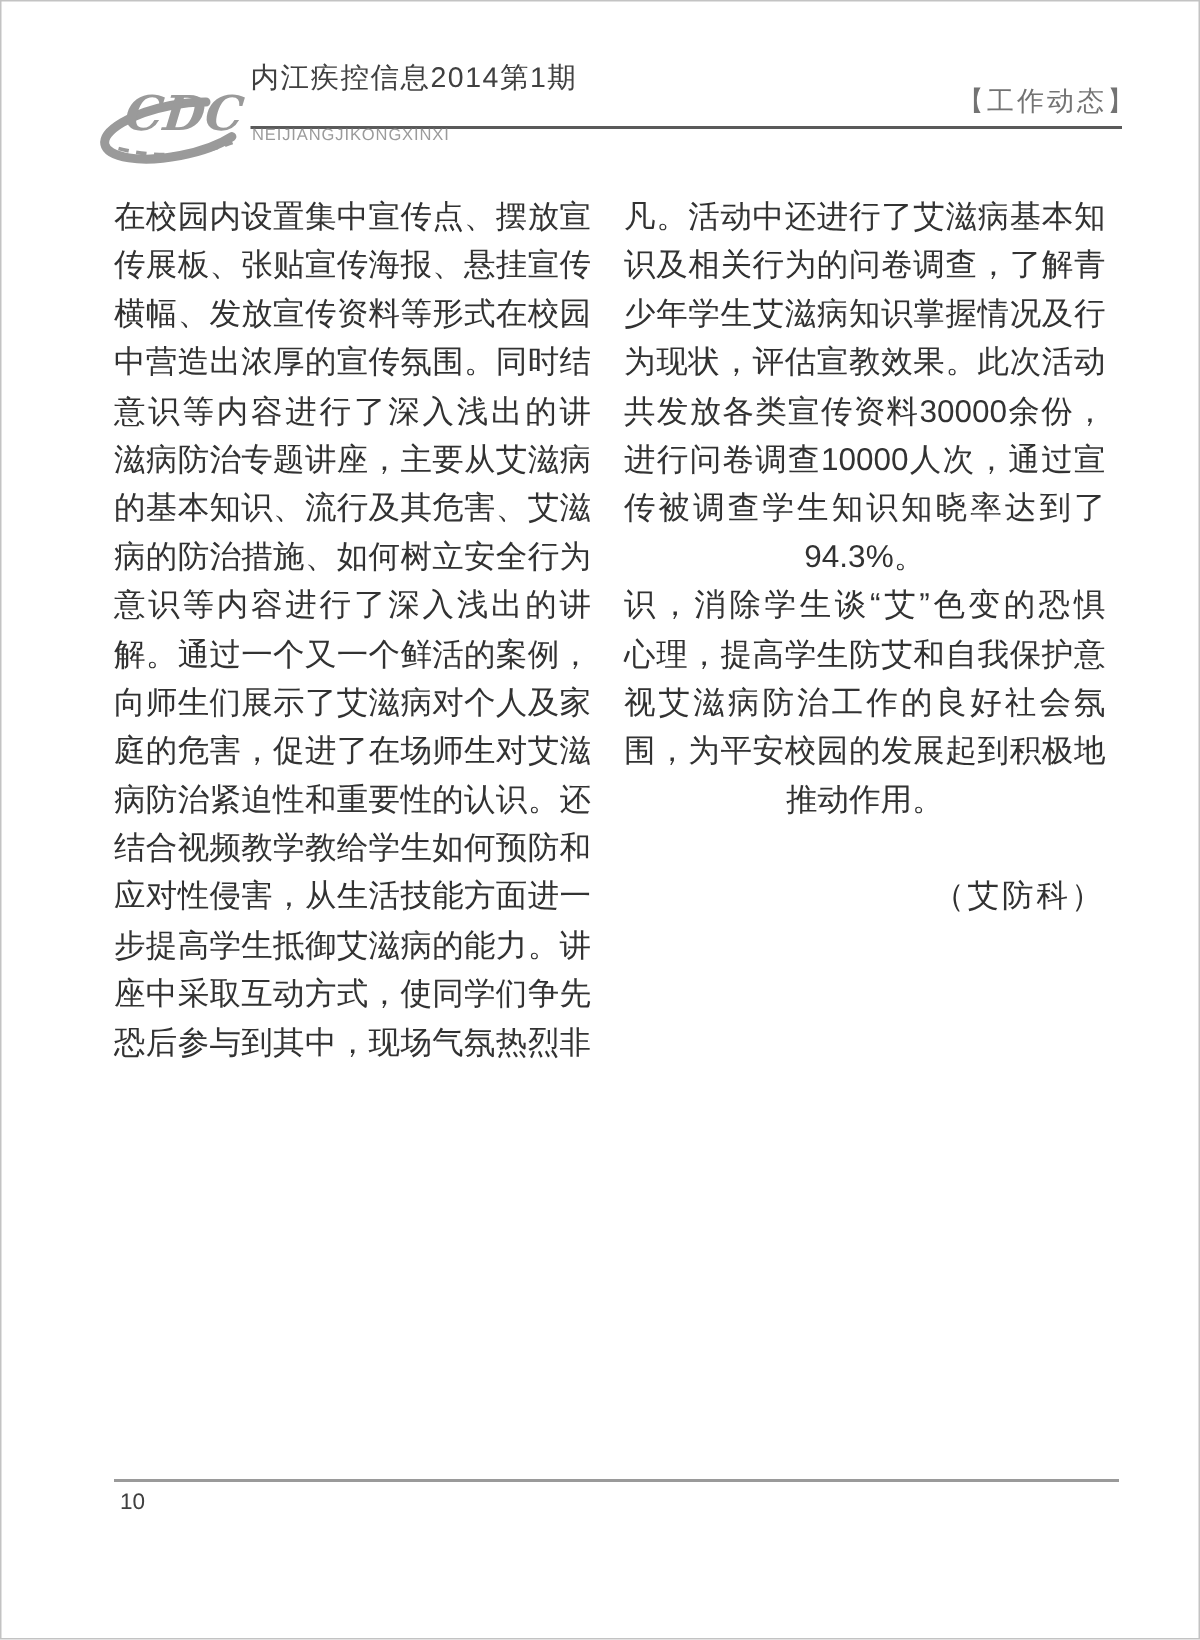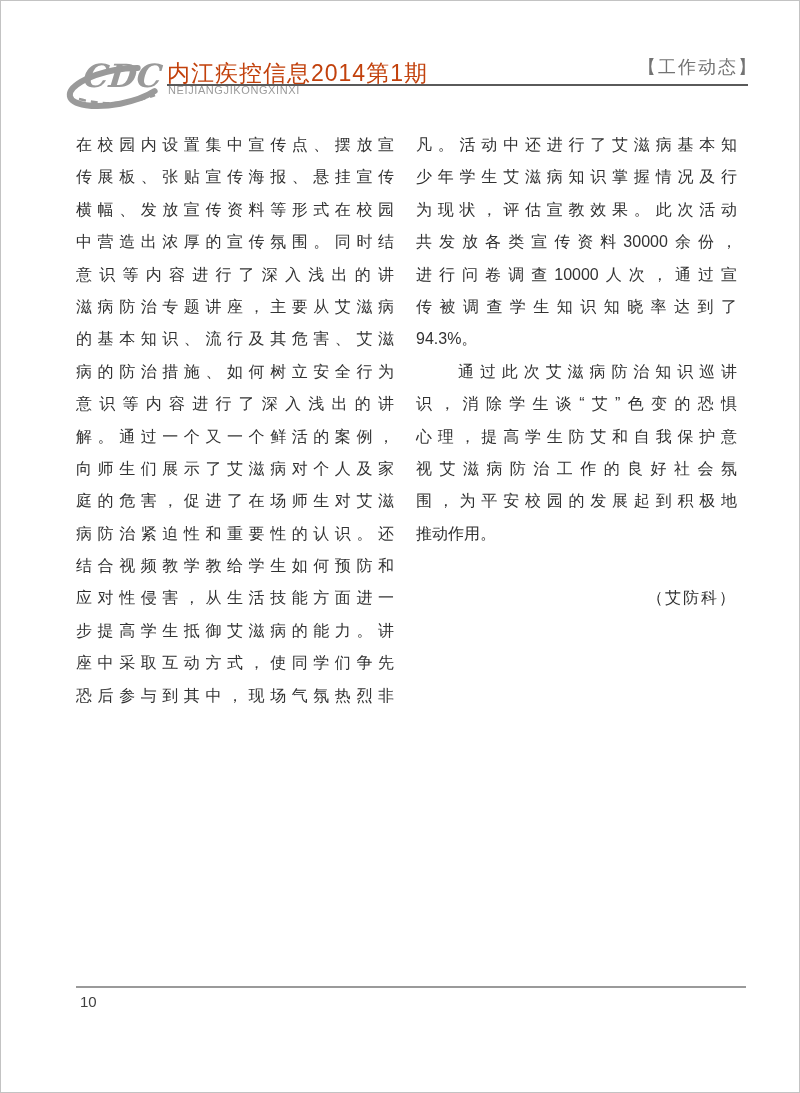--- a/index.html
+++ b/index.html
@@ -15,60 +15,60 @@
     background: #ffffff;
     border: 1px solid #c3c3c3;
   }
 
   
   .logo {
     position: absolute; left: 58px; top: 44px;
     width: 114px; height: 74px;
   }
   .masthead-title {
-    position: absolute; left: 166px; top: 59px;
-    font-size: 23px; line-height: 26px;
-    color: #c2410c; letter-spacing: 1px;
+    position: absolute; left: 166px; top: 39px;
+    font-size: 19px; line-height: 26px;
+    color: #404040; letter-spacing: 1px;
     white-space: nowrap;
   }
   .header-rule {
     position: absolute; left: 166px; top: 83px;
     width: 581px; height: 2px; background: #5a5a5a;
   }
   .masthead-sub {
     position: absolute; left: 167px; top: 83px;
     font-size: 11px; color: #9b9b9b; letter-spacing: 0.6px;
     white-space: nowrap;
   }
   .section-tag {
     position: absolute; right: 41px; top: 54px;
     font-size: 18px; color: #737373; letter-spacing: 2px;
     white-space: nowrap;
   }
 
   
   .col {
     position: absolute; top: 128px;
-    font-size: 16px; color: #323232;
+    font-size: 21px; color: #323232;
     word-break: break-all;
   }
   .col-left  { left: 75px;  width: 318px; }
   .col-right { left: 415px; width: 321px; }
   .line {
     height: 32.4px; line-height: 32.4px;
     white-space: nowrap;
   }
   .line-justify, .line-indent {
     white-space: normal;
     text-align: justify;
     text-align-last: justify;
     text-justify: inter-character;
   }
   .line-indent { padding-left: 42px; }
-  .line-left  { text-align: left; }
+  .line-left  { text-align: center; }
   .line-right { text-align: right; letter-spacing: 2px; }
 
   
   .footer-rule {
     position: absolute; left: 75px; top: 985px;
     width: 670px; height: 2px; background: #9a9a9a;
   }
   .page-number {
     position: absolute; left: 79px; top: 992px;
     font-size: 15px; color: #404040;
@@ -111,27 +111,27 @@
       <div class="line line-justify">病防治紧迫性和重要性的认识。还</div>
       <div class="line line-justify">结合视频教学教给学生如何预防和</div>
       <div class="line line-justify">应对性侵害，从生活技能方面进一</div>
       <div class="line line-justify">步提高学生抵御艾滋病的能力。讲</div>
       <div class="line line-justify">座中采取互动方式，使同学们争先</div>
       <div class="line line-justify">恐后参与到其中，现场气氛热烈非</div>
     </div>
 
   <div class="col col-right">
       <div class="line line-justify">凡。活动中还进行了艾滋病基本知</div>
+      <div class="line line-justify">识及相关行为的问卷调查，了解青</div>
       <div class="line line-justify">少年学生艾滋病知识掌握情况及行</div>
       <div class="line line-justify">为现状，评估宣教效果。此次活动</div>
       <div class="line line-justify">共发放各类宣传资料30000余份，</div>
       <div class="line line-justify">进行问卷调查10000人次，通过宣</div>
       <div class="line line-justify">传被调查学生知识知晓率达到了</div>
       <div class="line line-left">94.3%。</div>
-      <div class="line line-indent">通过此次艾滋病防治知识巡讲</div>
       <div class="line line-justify">识，消除学生谈“艾”色变的恐惧</div>
       <div class="line line-justify">心理，提高学生防艾和自我保护意</div>
       <div class="line line-justify">视艾滋病防治工作的良好社会氛</div>
       <div class="line line-justify">围，为平安校园的发展起到积极地</div>
       <div class="line line-left">推动作用。</div>
       <div class="line line-blank">&nbsp;</div>
       <div class="line line-right">（艾防科）</div>
     </div>
 
   <div class="footer-rule"></div>

